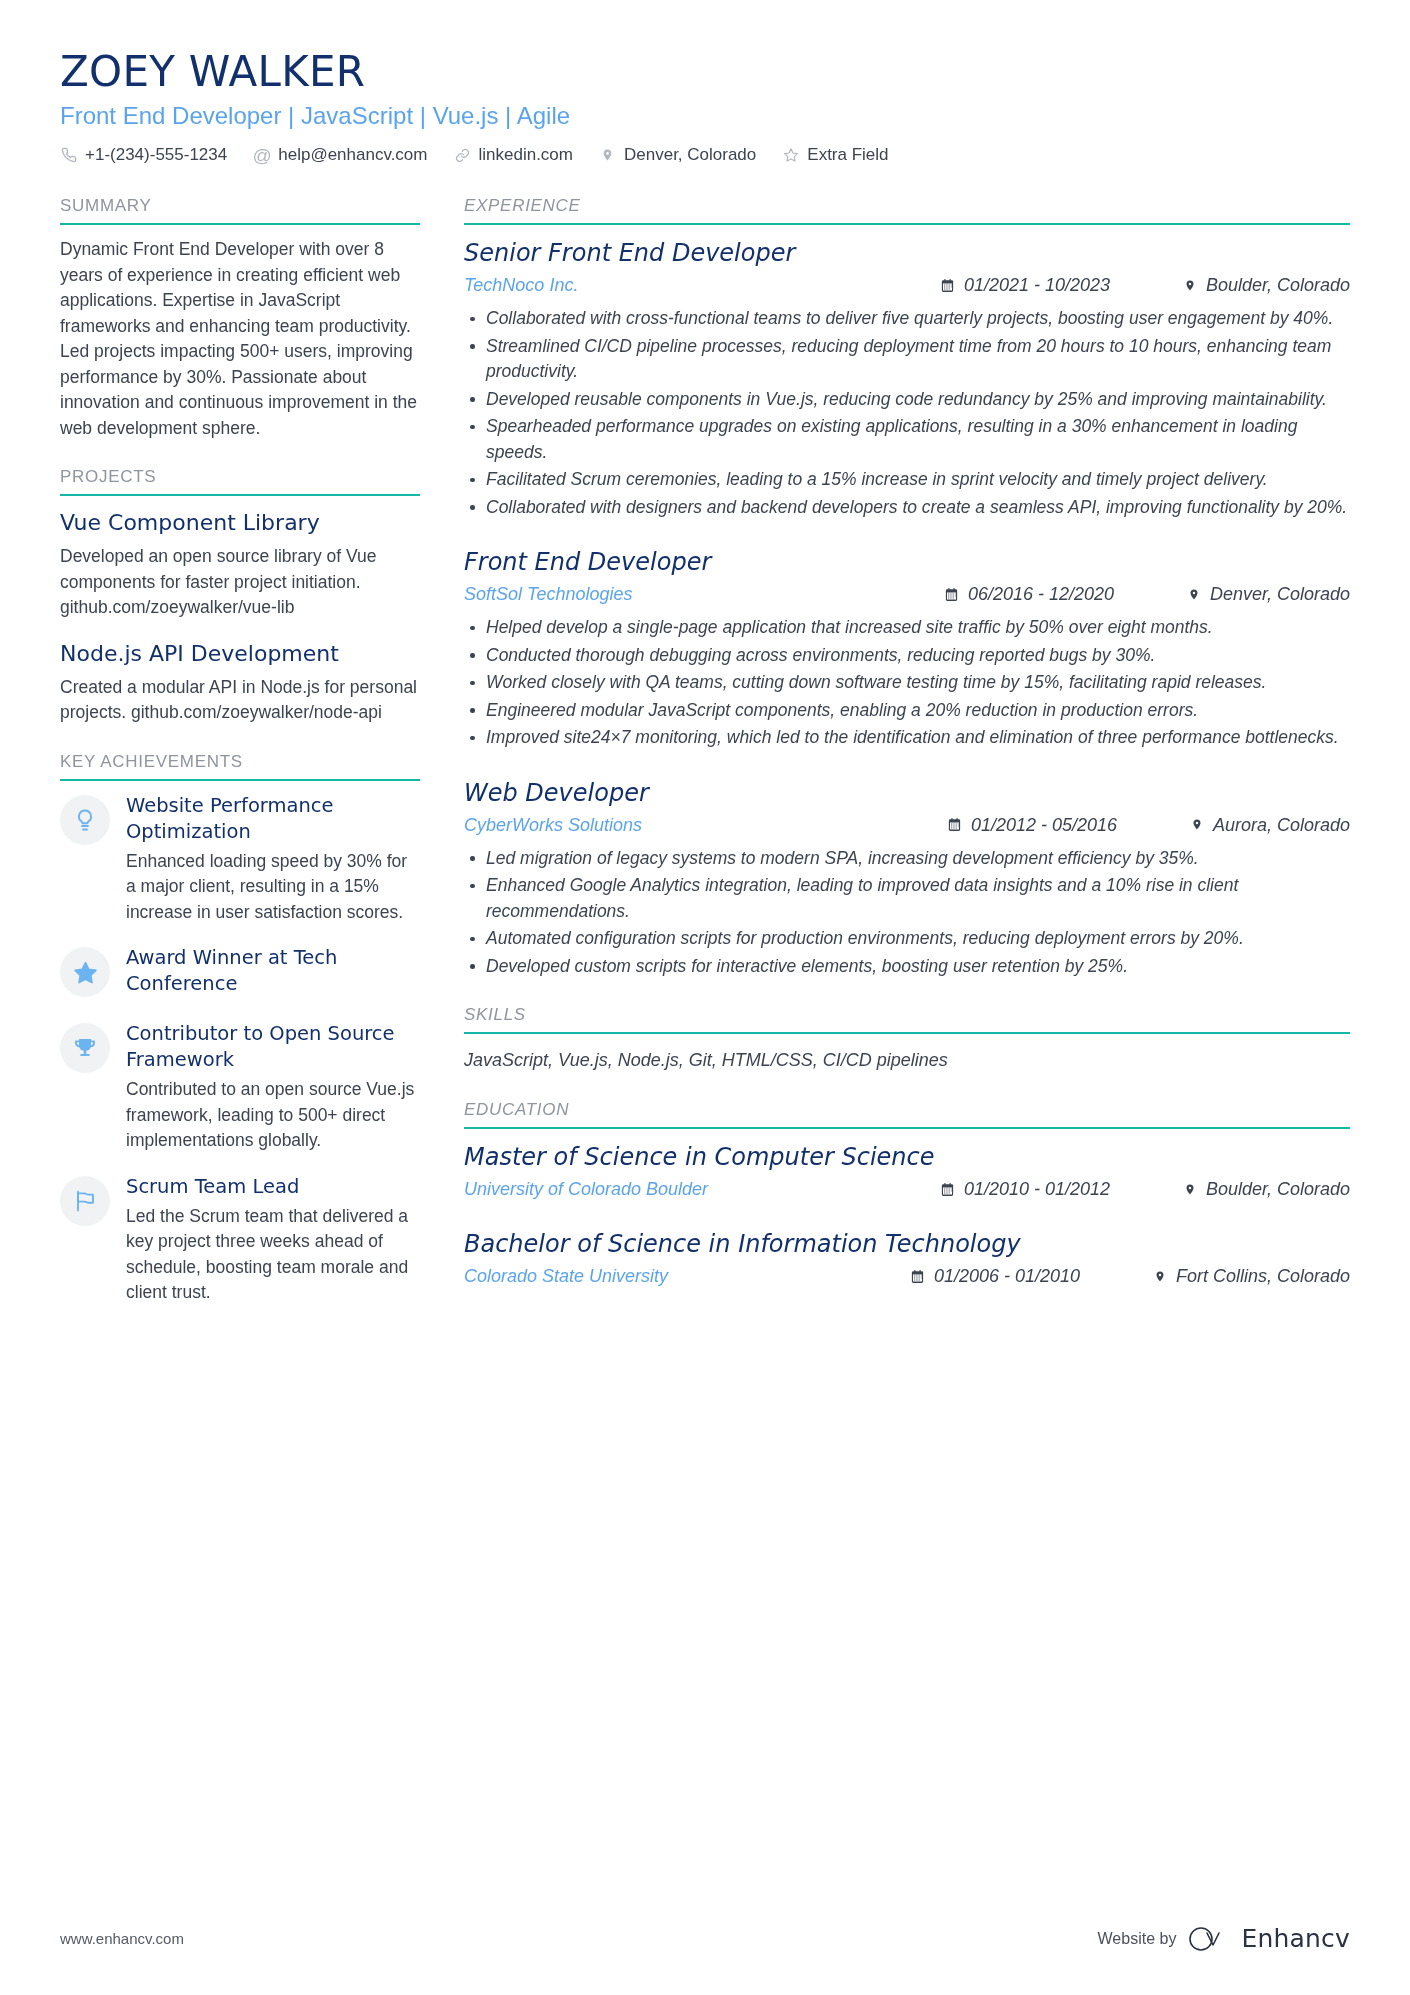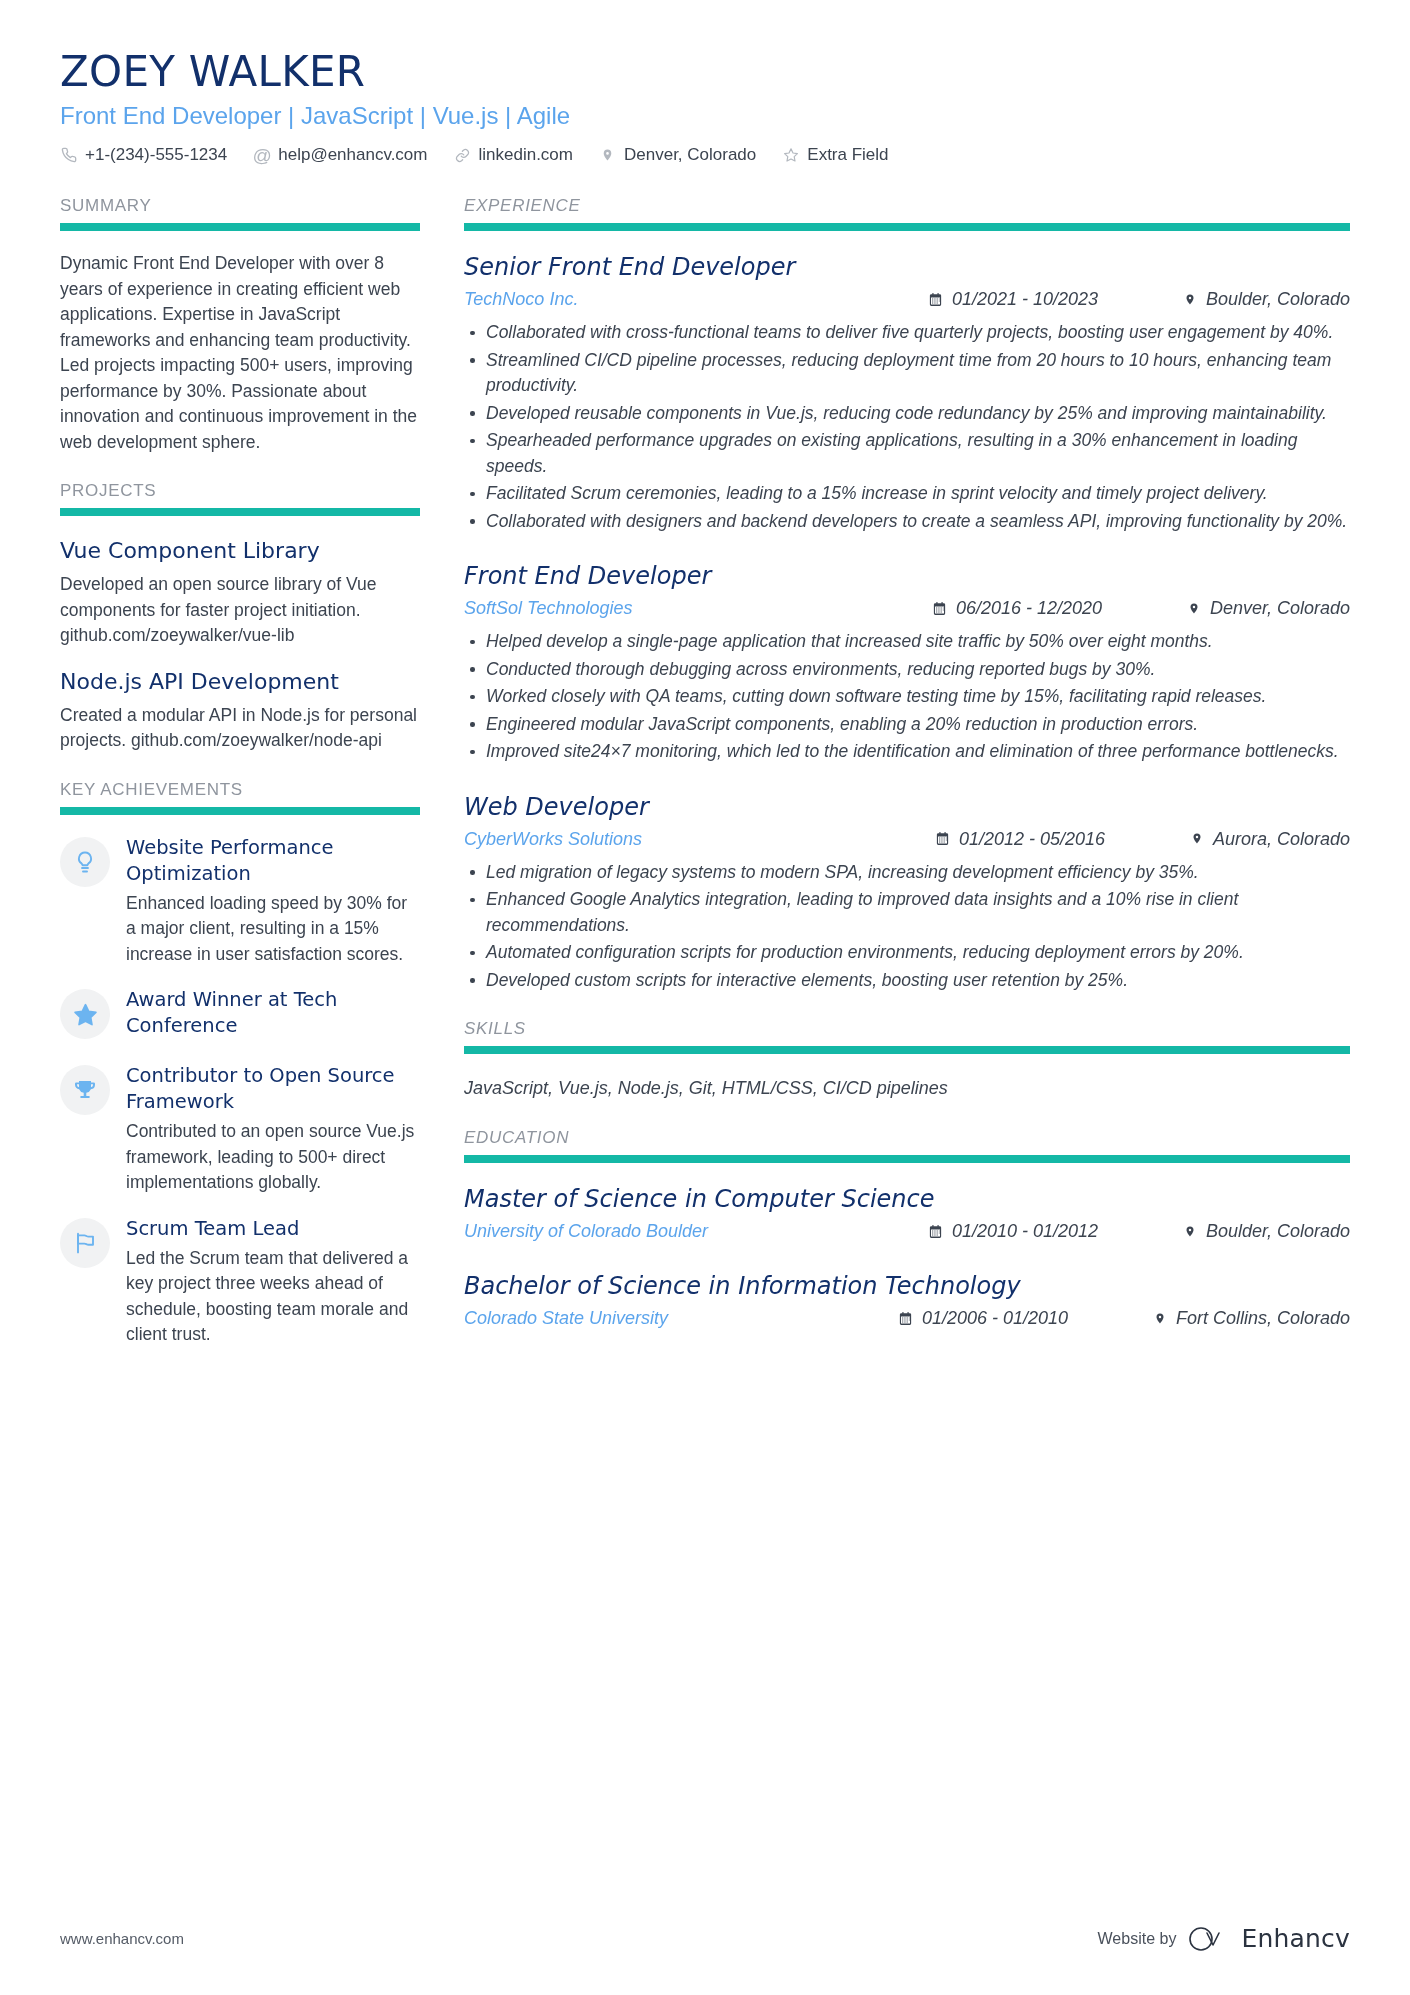--- a/index.html
+++ b/index.html
@@ -95,22 +95,22 @@
 
   
   .section { margin-bottom: 26px; }
   .section-title {
     font-size: 17px;
     letter-spacing: 0.7px;
     color: #8f959e;
     text-transform: uppercase;
     font-weight: 400;
     padding-bottom: 7px;
-    border-bottom: 8px solid #14b8a6;
-    margin: 0 0 20px 0;
+    border-bottom: 2px solid #14b8a6;
+    margin: 0 0 12px 0;
   }
 
   
   .summary-text {
     font-size: 17.5px;
     line-height: 25.5px;
     color: #3c4450;
     margin: 0;
   }
   .project { margin-bottom: 18px; }
@@ -177,21 +177,20 @@
     color: #12306b;
     font-weight: 400;
     margin: 0 0 3px 0;
   }
   .entry-meta {
     display: flex;
     align-items: center;
     font-size: 18px;
     line-height: 26px;
     margin-bottom: 8px;
-    gap: 12px;
   }
   .entry-org {
     color: #5ba4ec;
     flex: 0 0 auto;
     white-space: nowrap;
   }
   .meta-spacer { flex: 1 1 auto; }
   .meta-chunk {
     display: inline-flex;
     align-items: center;

